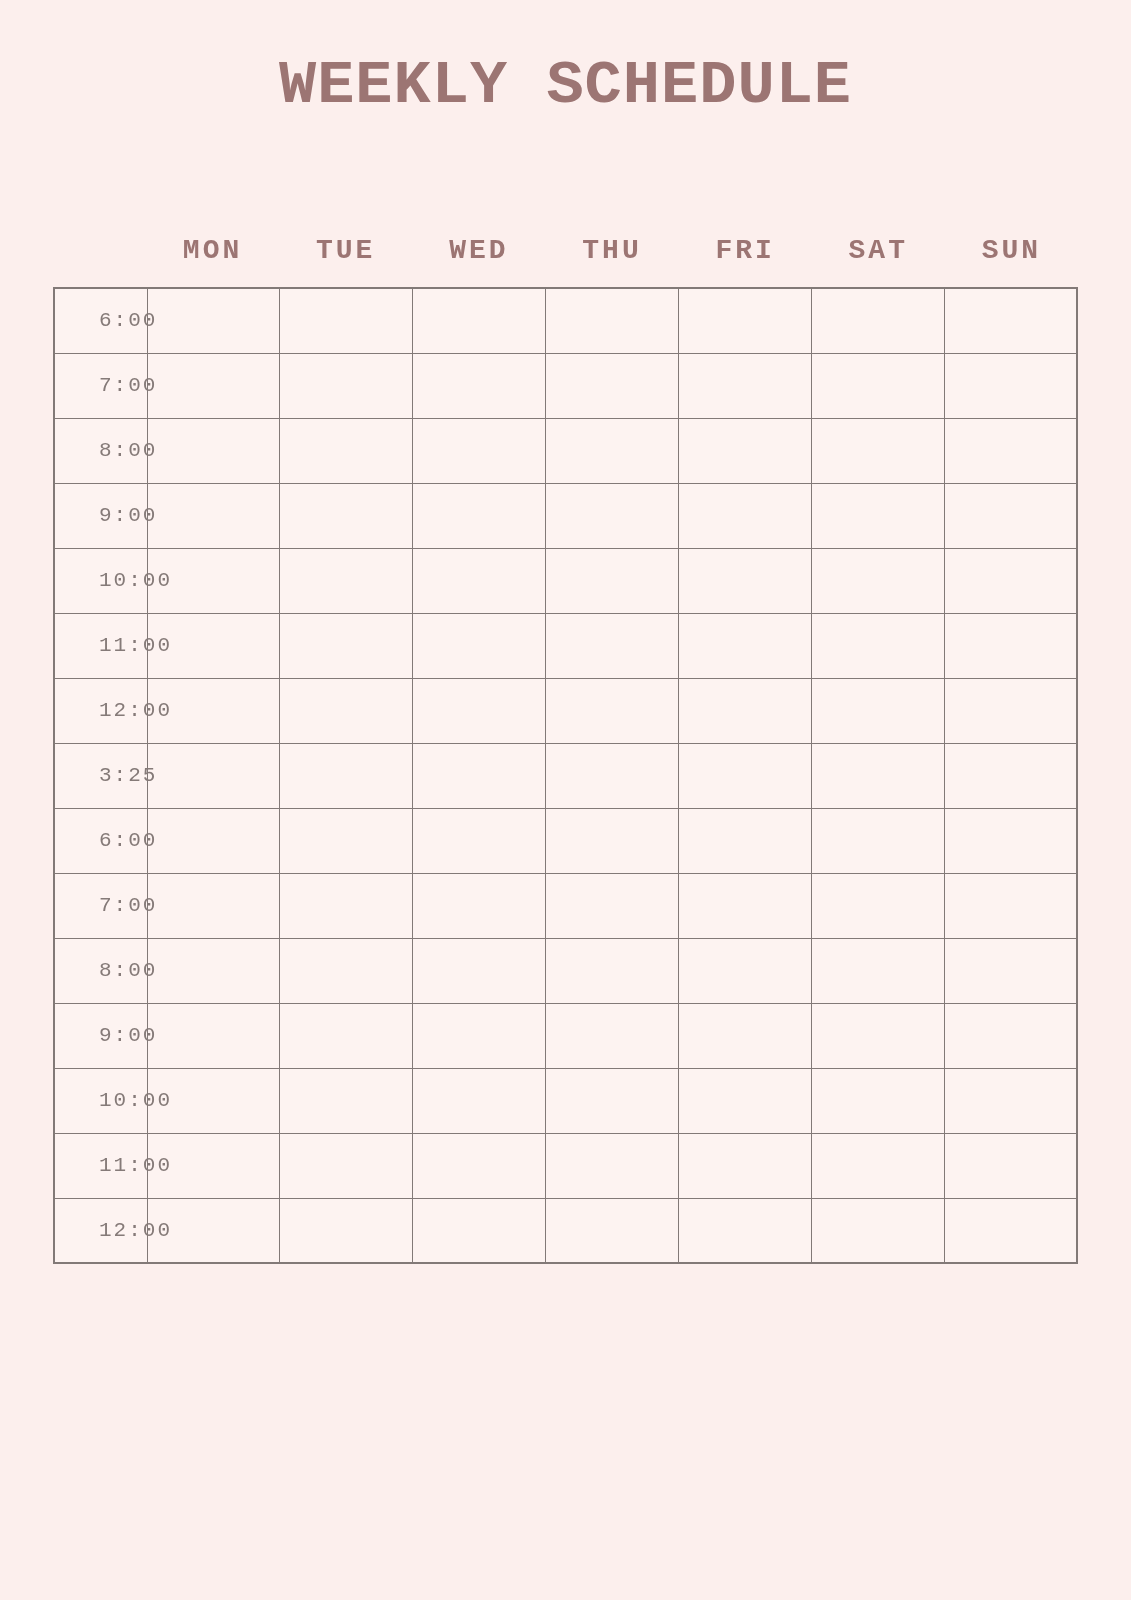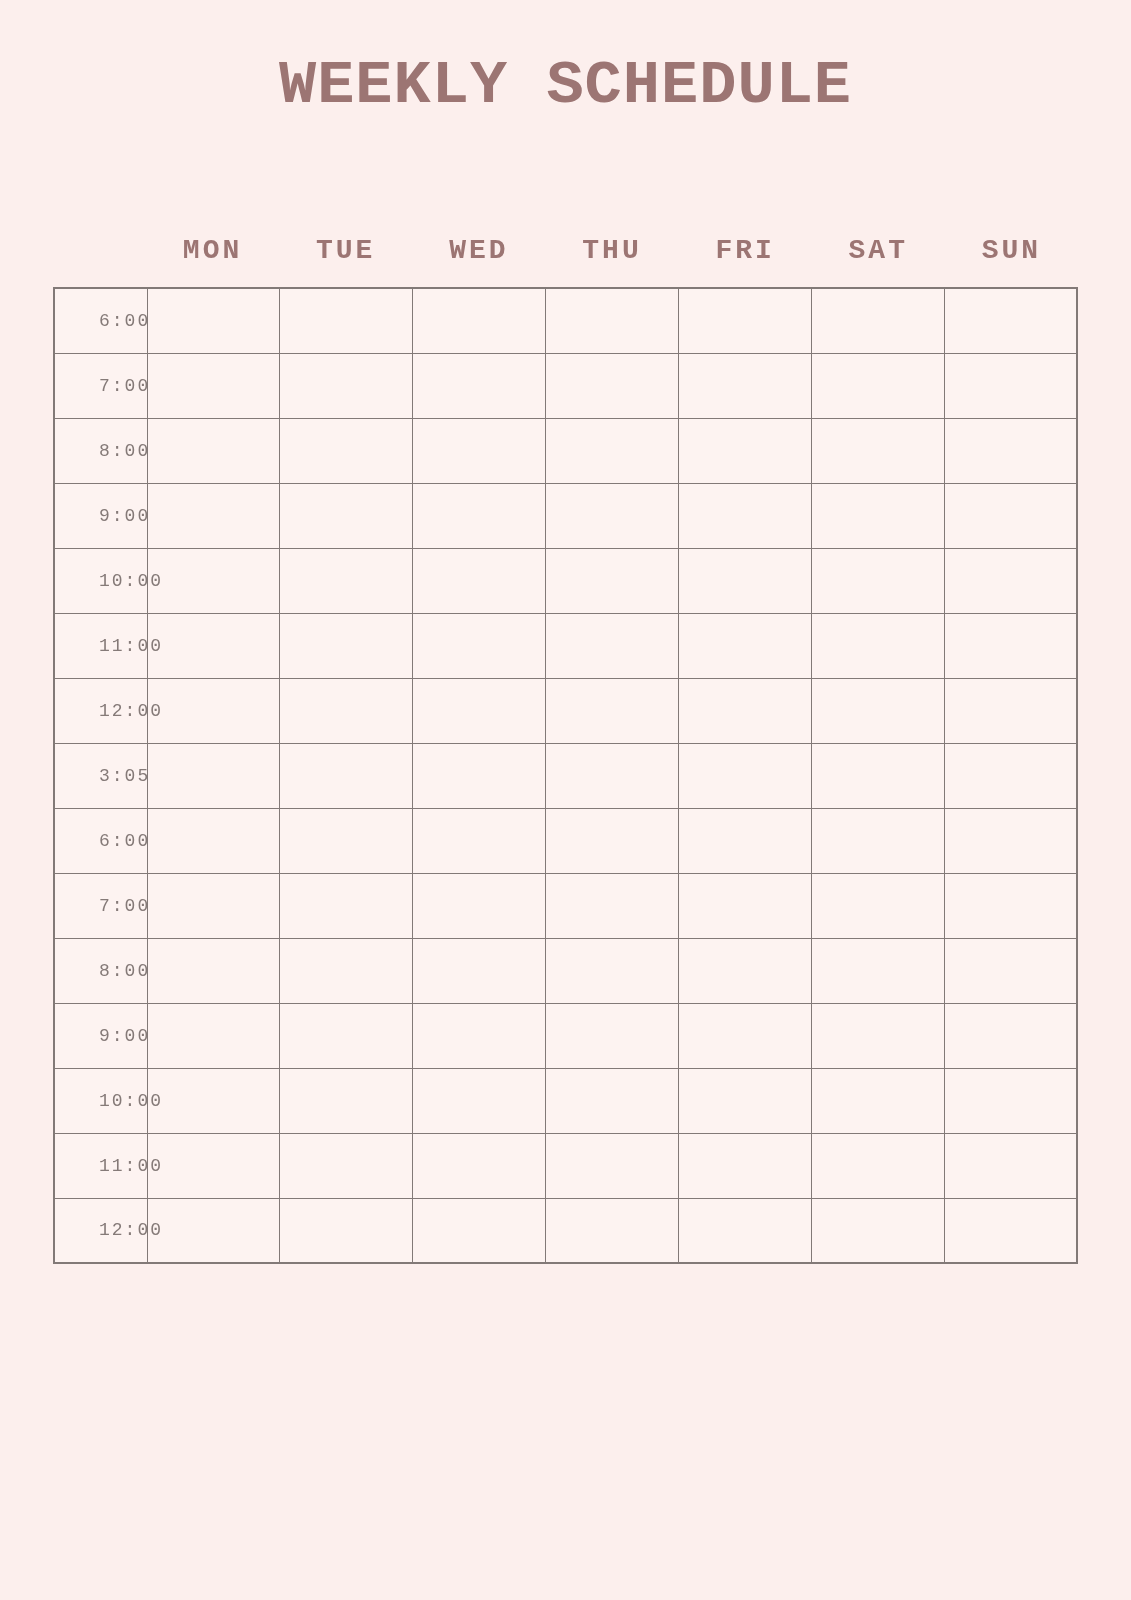--- a/index.html
+++ b/index.html
@@ -58,21 +58,21 @@
   }
   .schedule-table td {
     border: 1px solid var(--grid-line);
     height: 65px;
     background: var(--cell-bg);
   }
   .schedule-table { border: 2px solid var(--grid-line); }
   .time-cell {
     text-align: center;
     vertical-align: middle;
-    font-size: 18px;
+    font-size: 21px;
     font-weight: 400;
     letter-spacing: 2px;
     color: var(--time-text);
     padding-left: 44px;
   }
   .col-time { width: 93px; }
 </style>
 </head>
 <body>
 
@@ -166,21 +166,21 @@
           <td class="time-cell">12:00</td>
           <td class="slot-cell"></td>
           <td class="slot-cell"></td>
           <td class="slot-cell"></td>
           <td class="slot-cell"></td>
           <td class="slot-cell"></td>
           <td class="slot-cell"></td>
           <td class="slot-cell"></td>
         </tr>
         <tr>
-          <td class="time-cell">3:05</td>
+          <td class="time-cell">3:25</td>
           <td class="slot-cell"></td>
           <td class="slot-cell"></td>
           <td class="slot-cell"></td>
           <td class="slot-cell"></td>
           <td class="slot-cell"></td>
           <td class="slot-cell"></td>
           <td class="slot-cell"></td>
         </tr>
         <tr>
           <td class="time-cell">6:00</td>

